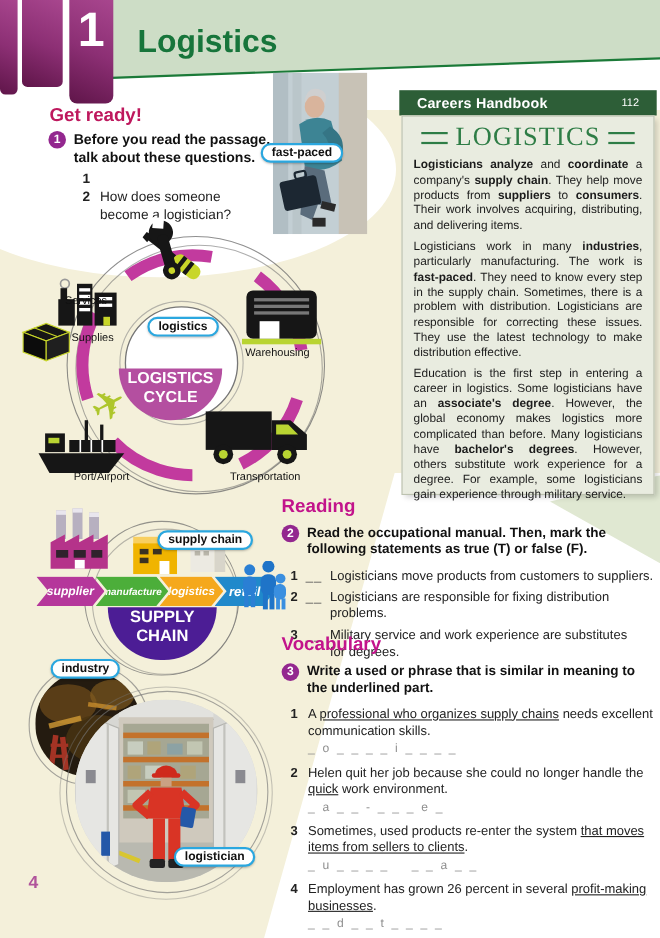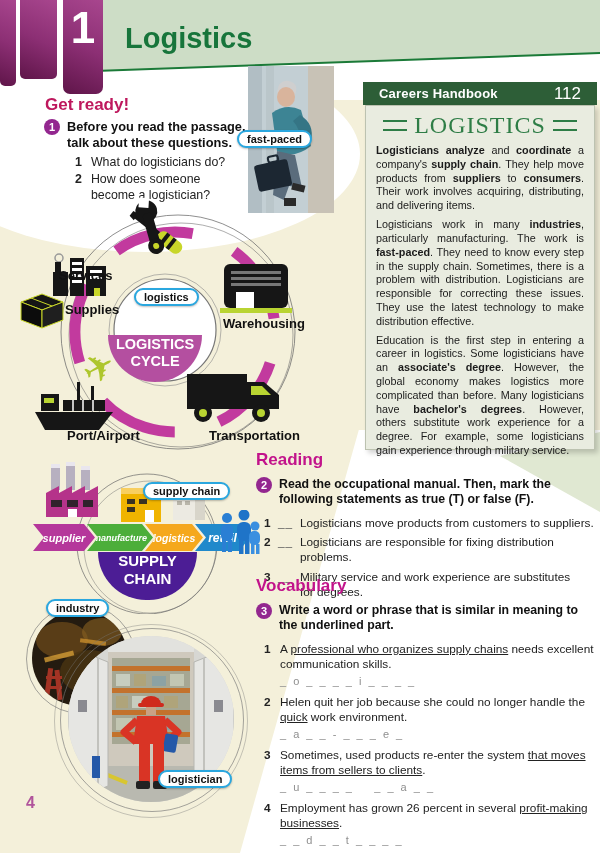--- a/index.html
+++ b/index.html
@@ -20,21 +20,21 @@
   .pbar{background:linear-gradient(205deg,#a8468e 0%,#8c2f74 50%,#5f1549 100%);}
   .bar1{left:0;top:0;width:16px;height:86px;border-radius:0 0 5px 5px;}
   .bar2{left:20px;top:0;width:37px;height:79px;border-radius:0 0 5px 5px;}
   .unit-tab{left:63px;top:0;width:40px;height:94px;border-radius:0 0 7px 7px;display:flex;justify-content:center;align-items:flex-start;padding-top:6px;box-sizing:border-box;}
   .unit-num{color:#fff;font-size:44px;font-weight:bold;line-height:1;}
   .unit-title{left:125px;top:22px;font-size:29px;font-weight:bold;color:#17753b;}
 
   
   .careers-bar{left:363px;top:82px;width:234px;height:23px;background:#2d5e37;color:#fff;display:flex;align-items:center;justify-content:space-between;padding:0 16px;box-sizing:border-box;}
   .careers-title{font-size:13px;font-weight:bold;letter-spacing:.2px;}
-  .careers-page{font-size:17px;}
+  .careers-page{font-size:10px;}
   .panel{left:365px;top:105px;width:230px;height:345px;background:#e9ece0;border:1px solid #bcc2b0;box-shadow:3px 3px 5px rgba(0,0,0,.18);box-sizing:border-box;padding-top:6px;}
   .panel-title-row{display:flex;align-items:center;justify-content:center;gap:7px;margin-bottom:3px;}
   .flank{width:24px;height:7px;border-top:2px solid #2e7d46;border-bottom:2px solid #2e7d46;}
   .panel-title{font-family:"Liberation Serif",serif;font-size:24px;color:#2e7d46;letter-spacing:1px;}
   .panel p{margin:5px 10px;font-size:10.8px;line-height:1.28;text-align:justify;color:#1b1b1b;}
   .b{font-weight:bold;}
   .u{text-decoration:underline;}
 
   
   .pill{position:absolute;background:#fff;border:2px solid #2aa7df;border-radius:12px;padding:1px 8px;font-weight:bold;font-size:11px;white-space:nowrap;box-shadow:0 1px 2px rgba(0,0,0,.25);z-index:6;color:#111;}
@@ -47,21 +47,21 @@
   .gr-q{position:absolute;display:flex;gap:9px;font-size:12.4px;color:#222;line-height:1.3;}
   .q-num{font-weight:bold;}
 
   
   .photo-man{left:248px;top:66px;width:86px;height:147px;overflow:hidden;}
   .circle-photo{border-radius:50%;overflow:hidden;}
   .ring{position:absolute;border:1px solid #777;border-radius:50%;opacity:.65;}
 
   
   .cycle{left:15px;top:196px;width:330px;height:258px;}
-  .cycle-label{position:absolute;font-size:13px;font-weight:bold;color:#111;white-space:nowrap;}
+  .cycle-label{position:absolute;font-size:10px;font-weight:normal;color:#111;white-space:nowrap;}
   .half-disc{position:absolute;text-align:center;color:#fff;font-weight:bold;}
   .cycle-disc{left:93px;top:139px;width:94px;height:47px;background:#b44fa0;border-radius:0 0 94px 94px;font-size:14.5px;line-height:1.2;padding-top:1px;box-sizing:border-box;}
   .supply-disc{left:73px;top:90px;width:99px;height:48px;background:#4c1d95;border-radius:0 0 99px 99px;font-size:15px;line-height:1.2;box-sizing:border-box;}
 
   
   .supply{left:25px;top:462px;width:235px;height:152px;}
   .arrow-row{position:absolute;left:8px;top:62px;display:flex;}
   .arrow{height:27px;clip-path:polygon(0 0,calc(100% - 11px) 0,100% 50%,calc(100% - 11px) 100%,0 100%,11px 50%);display:flex;align-items:center;justify-content:center;color:#fff;font-style:italic;font-weight:bold;margin-left:-8px;}
   .arr-supplier{width:62px;background:#b5379b;font-size:11px;margin-left:0;}
   .arr-manufacture{width:66px;background:#4cae3a;font-size:9px;}
@@ -119,21 +119,20 @@
     <p><span>Education is the first step in entering a career in logistics. Some logisticians have an </span><span class="b">associate's degree</span><span>. However, the global economy makes logistics more complicated than before. Many logisticians have </span><span class="b">bachelor's degrees</span><span>. However, others substitute work experience for a degree. For example, some logisticians gain experience through military service.</span></p>
   </div>
 
   <div class="abs gr-heading">Get ready!</div>
   <div class="abs gr-task">
     <span class="task-circle">1</span>
     <span class="task-text">Before you read the passage, talk about these questions.</span>
   </div>
   <div class="gr-q" style="left:75px;top:154px;">
     <span class="q-num">1</span>
-    <span>What do logisticians do?</span>
   </div>
   <div class="gr-q" style="left:75px;top:171px;width:160px;">
     <span class="q-num">2</span>
     <span>How does someone become a logistician?</span>
   </div>
 
   <div class="abs photo-man">
     <svg width="86" height="147" viewBox="0 0 86 147">
       <rect width="86" height="147" fill="#c3cfd4"></rect>
       <rect x="0" y="0" width="14" height="147" fill="#aab6bd" opacity=".7"></rect>
@@ -334,21 +333,21 @@
       <span class="n">3</span>
       <span class="blank">__</span>
       <span class="t">Military service and work experience are substitutes for degrees.</span>
     </div>
   </div>
 
   <div class="abs section" style="left:256px;top:576px;">
     <div class="sec-heading">Vocabulary</div>
     <div class="sec-task">
       <span class="task-circle">3</span>
-      <span class="task-text">Write a word or phrase that is similar in meaning to the underlined part.</span>
+      <span class="task-text">Write a used or phrase that is similar in meaning to the underlined part.</span>
     </div>
     <div class="vitem">
       <span class="n">1</span>
       <div class="body">
         <div><span>A </span><span class="u">professional who organizes supply chains</span><span> needs excellent communication skills.</span></div>
         <div class="answer">_ o _ _ _ _ i _ _ _ _</div>
       </div>
     </div>
     <div class="vitem">
       <span class="n">2</span>

